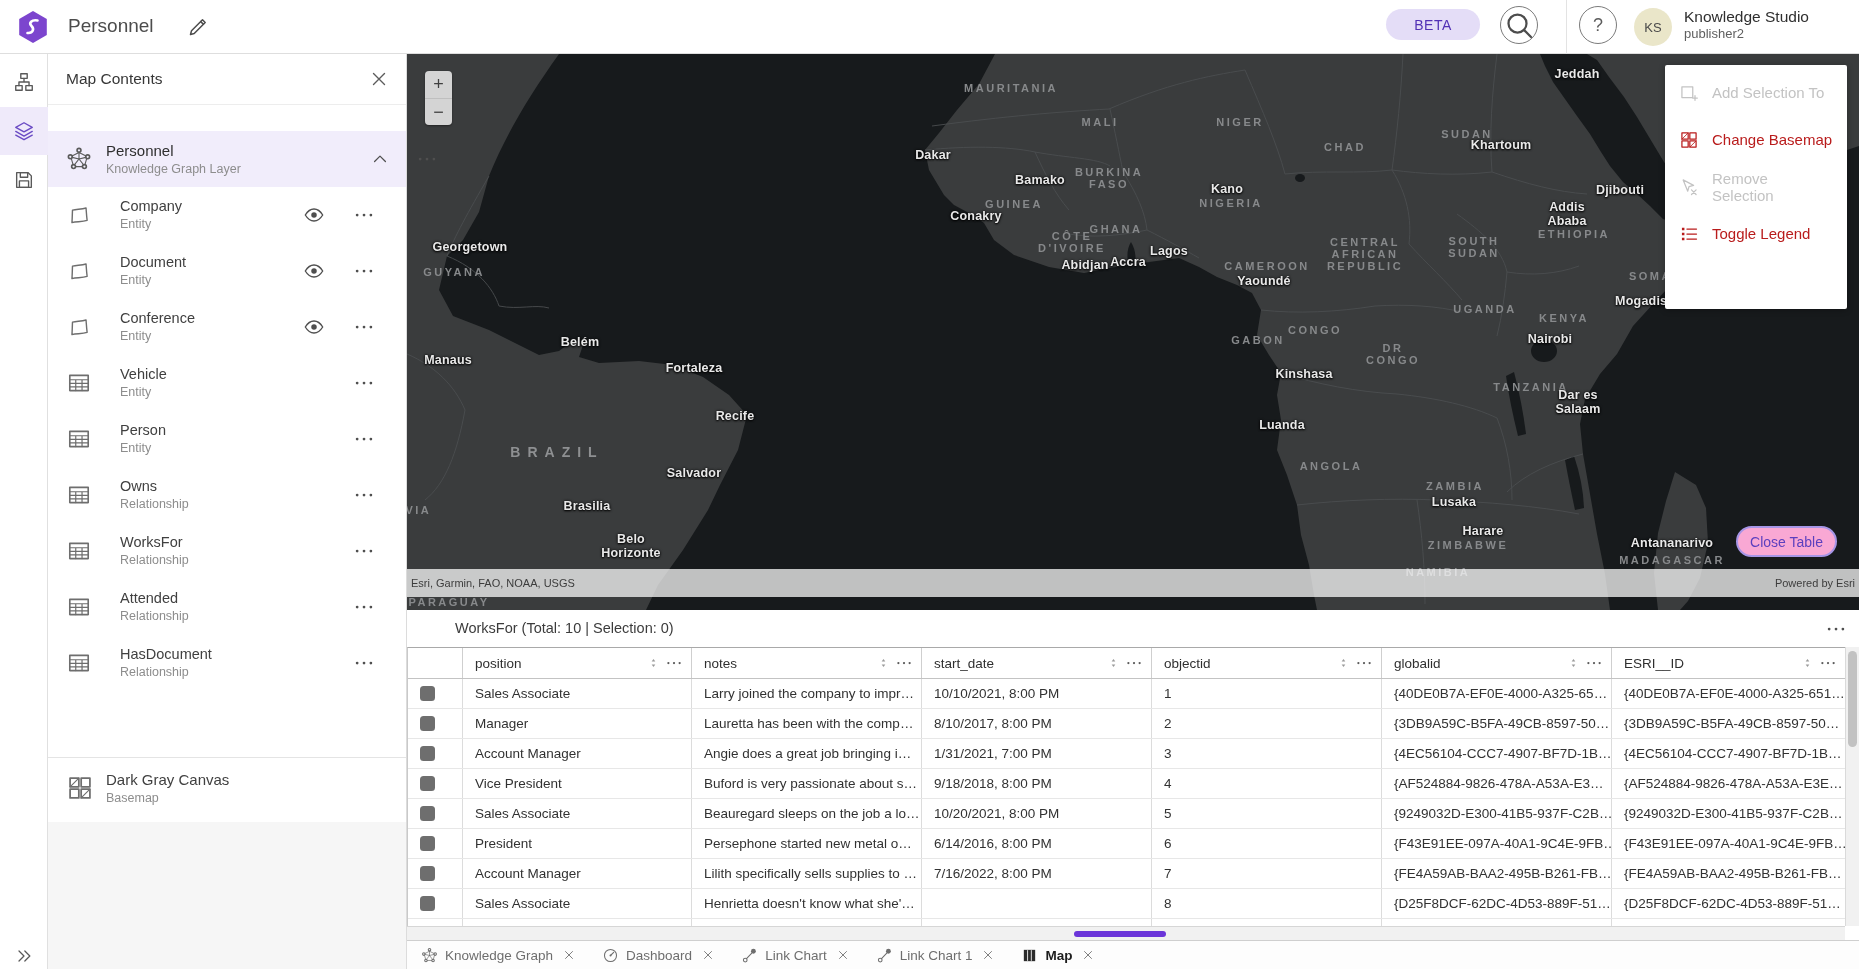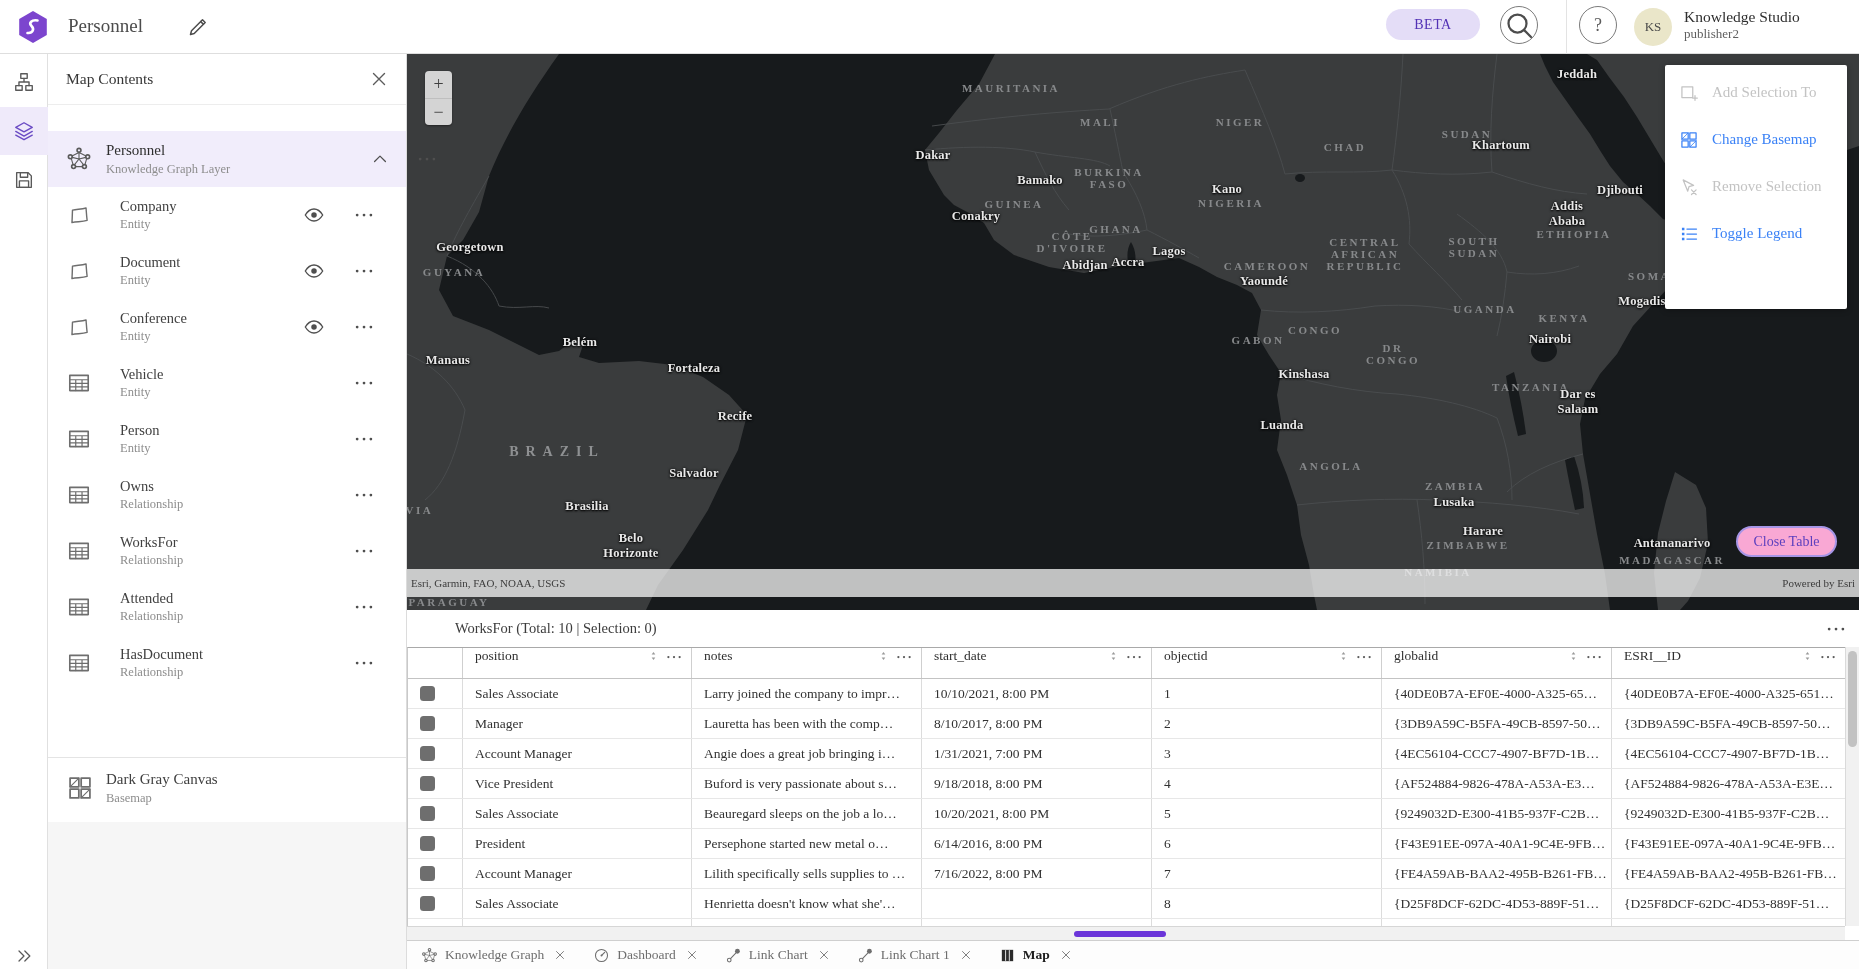--- a/index.html
+++ b/index.html
@@ -1,19 +1,19 @@
 <!DOCTYPE html>
 <html style="--accent: #6A4BC4; --beta-bg: #E4DDF7; --beta-text: #5231B5; --rail-active-bg: #EFEAFA; --row-highlight: #F1EDFB; --avatar-bg: #EAE6C9; --scroll-thumb: #6B35D9;"><head>
 <meta charset="utf-8">
 <style>
   * { margin:0; padding:0; box-sizing:border-box; }
   html,body { background:#e9e9e9; }
   #stage {
     position:relative; width:1859px; height:969px; background:#fff;
-    font-family:Liberation Serif, serif; color:#323232; overflow:hidden;
+    font-family:Liberation Sans, sans-serif; color:#323232; overflow:hidden;
     -webkit-font-smoothing:antialiased;
   }
   .ic svg { display:block; }
 
   
   #topbar { position:absolute; left:0; top:0; width:100%; height:54px; background:#fff; border-bottom:1px solid #dedede; z-index:40; }
   #logo { position:absolute; left:16px; top:10px; width:34px; height:34px; }
   #app-title { position:absolute; left:68px; top:15px; font-size:19px; color:#4c4c4c; }
   #edit-btn { position:absolute; left:186px; top:15px; width:24px; height:24px; color:#4c4c4c; cursor:pointer; }
   #beta-pill { position:absolute; left:1386px; top:9px; width:94px; height:31px; border-radius:16px;
@@ -70,32 +70,32 @@
   .zoom-btn { width:27px; height:27px; background:#d4d4d4; color:#3f3f3f; font-size:18px; display:flex; align-items:center; justify-content:center; cursor:pointer; }
   #zoom-out { border-top:1px solid #bfbfbf; }
   #attribution { position:absolute; left:0; bottom:13px; width:100%; height:28px; background:rgba(255,255,255,.73);
     font-size:11px; color:#3c3c3c; display:flex; justify-content:space-between; align-items:center; padding:0 4px 0 4px; z-index:4; }
   #close-table-btn { position:absolute; left:1329px; top:472px; width:101px; height:31px; border-radius:16px; background:#f9a8d4;
     border:2px solid #a695e6; color:#5b3fbf; font-size:14px; display:flex; align-items:center; justify-content:center; cursor:pointer; z-index:6; }
 
   
   #ctx-menu { position:absolute; left:1665px; top:65px; width:182px; height:244px; background:#fff; border-radius:2px;
     box-shadow:0 1px 6px rgba(0,0,0,.3); z-index:45; padding:4px 0; }
-  .menu-item { height:47px; display:flex; align-items:center; padding:0 14px; cursor:pointer; color:#3b82f6; font-size:15px; }
+  .menu-item { height:47px; display:flex; align-items:center; padding:0 14px; cursor:pointer; color:#b91c1c; font-size:15px; }
   .menu-item .mi-icon { width:20px; height:20px; margin-right:13px; flex:0 0 auto; }
   .menu-item.disabled { color:#c3c3c3; cursor:default; }
 
   
   #table-wrap { position:absolute; left:407px; top:610px; width:1452px; height:330px; background:#fff; z-index:10; }
   #table-titlebar { position:relative; height:37px; background:#fff; }
   #table-title { position:absolute; left:48px; top:10px; font-size:14.5px; color:#3c3c3c; }
   #table-title-dots { position:absolute; right:12px; top:8px; width:22px; height:22px; color:#4f4f4f; cursor:pointer; }
   #grid { position:absolute; left:0; top:37px; width:1438px; height:279px; border-top:1px solid #a9a9a9; border-left:1px solid #c9c9c9; overflow:hidden; }
   .hrow { display:flex; height:31px; border-bottom:1px solid #c3c3c3; background:#fff; }
-  .hcell { position:relative; border-right:1px solid #cfcfcf; font-size:13.5px; color:#2f2f2f; display:flex; align-items:flex-start; padding-left:12px; }
+  .hcell { position:relative; border-right:1px solid #cfcfcf; font-size:13.5px; color:#2f2f2f; display:flex; align-items:center; padding-left:12px; }
   .hcell .sort { margin-left:auto; margin-right:6px; color:#9a9a9a; cursor:pointer; }
   .hcell .hdots { width:18px; height:18px; margin-right:8px; color:#5a5a5a; cursor:pointer; }
   .brow { display:flex; height:30px; border-bottom:1px solid #e7e7e7; background:#fff; }
   .bcell { border-right:1px solid #dcdcdc; font-size:13.5px; color:#323232; display:flex; align-items:center; padding-left:12px; overflow:hidden; white-space:nowrap; }
   .cb-col { width:55px; flex:0 0 auto; display:flex; align-items:center; justify-content:flex-start; padding-left:12px; }
   .cb { width:15px; height:15px; border-radius:3.5px; background:#6e6e6e; cursor:pointer; }
   #partial-row-clip { height:8px; overflow:hidden; }
   #vscroll { position:absolute; right:0; top:37px; width:14px; height:279px; background:#f1f1f1; border-left:1px solid #dadada; }
   #vscroll .thumb { position:absolute; left:2px; top:4px; width:9px; height:96px; border-radius:5px; background:#c2c2c2; }
   #hscroll { position:absolute; left:0; top:316px; width:1438px; height:14px; background:#f1f1f1; border-top:1px solid #d6d6d6; }

